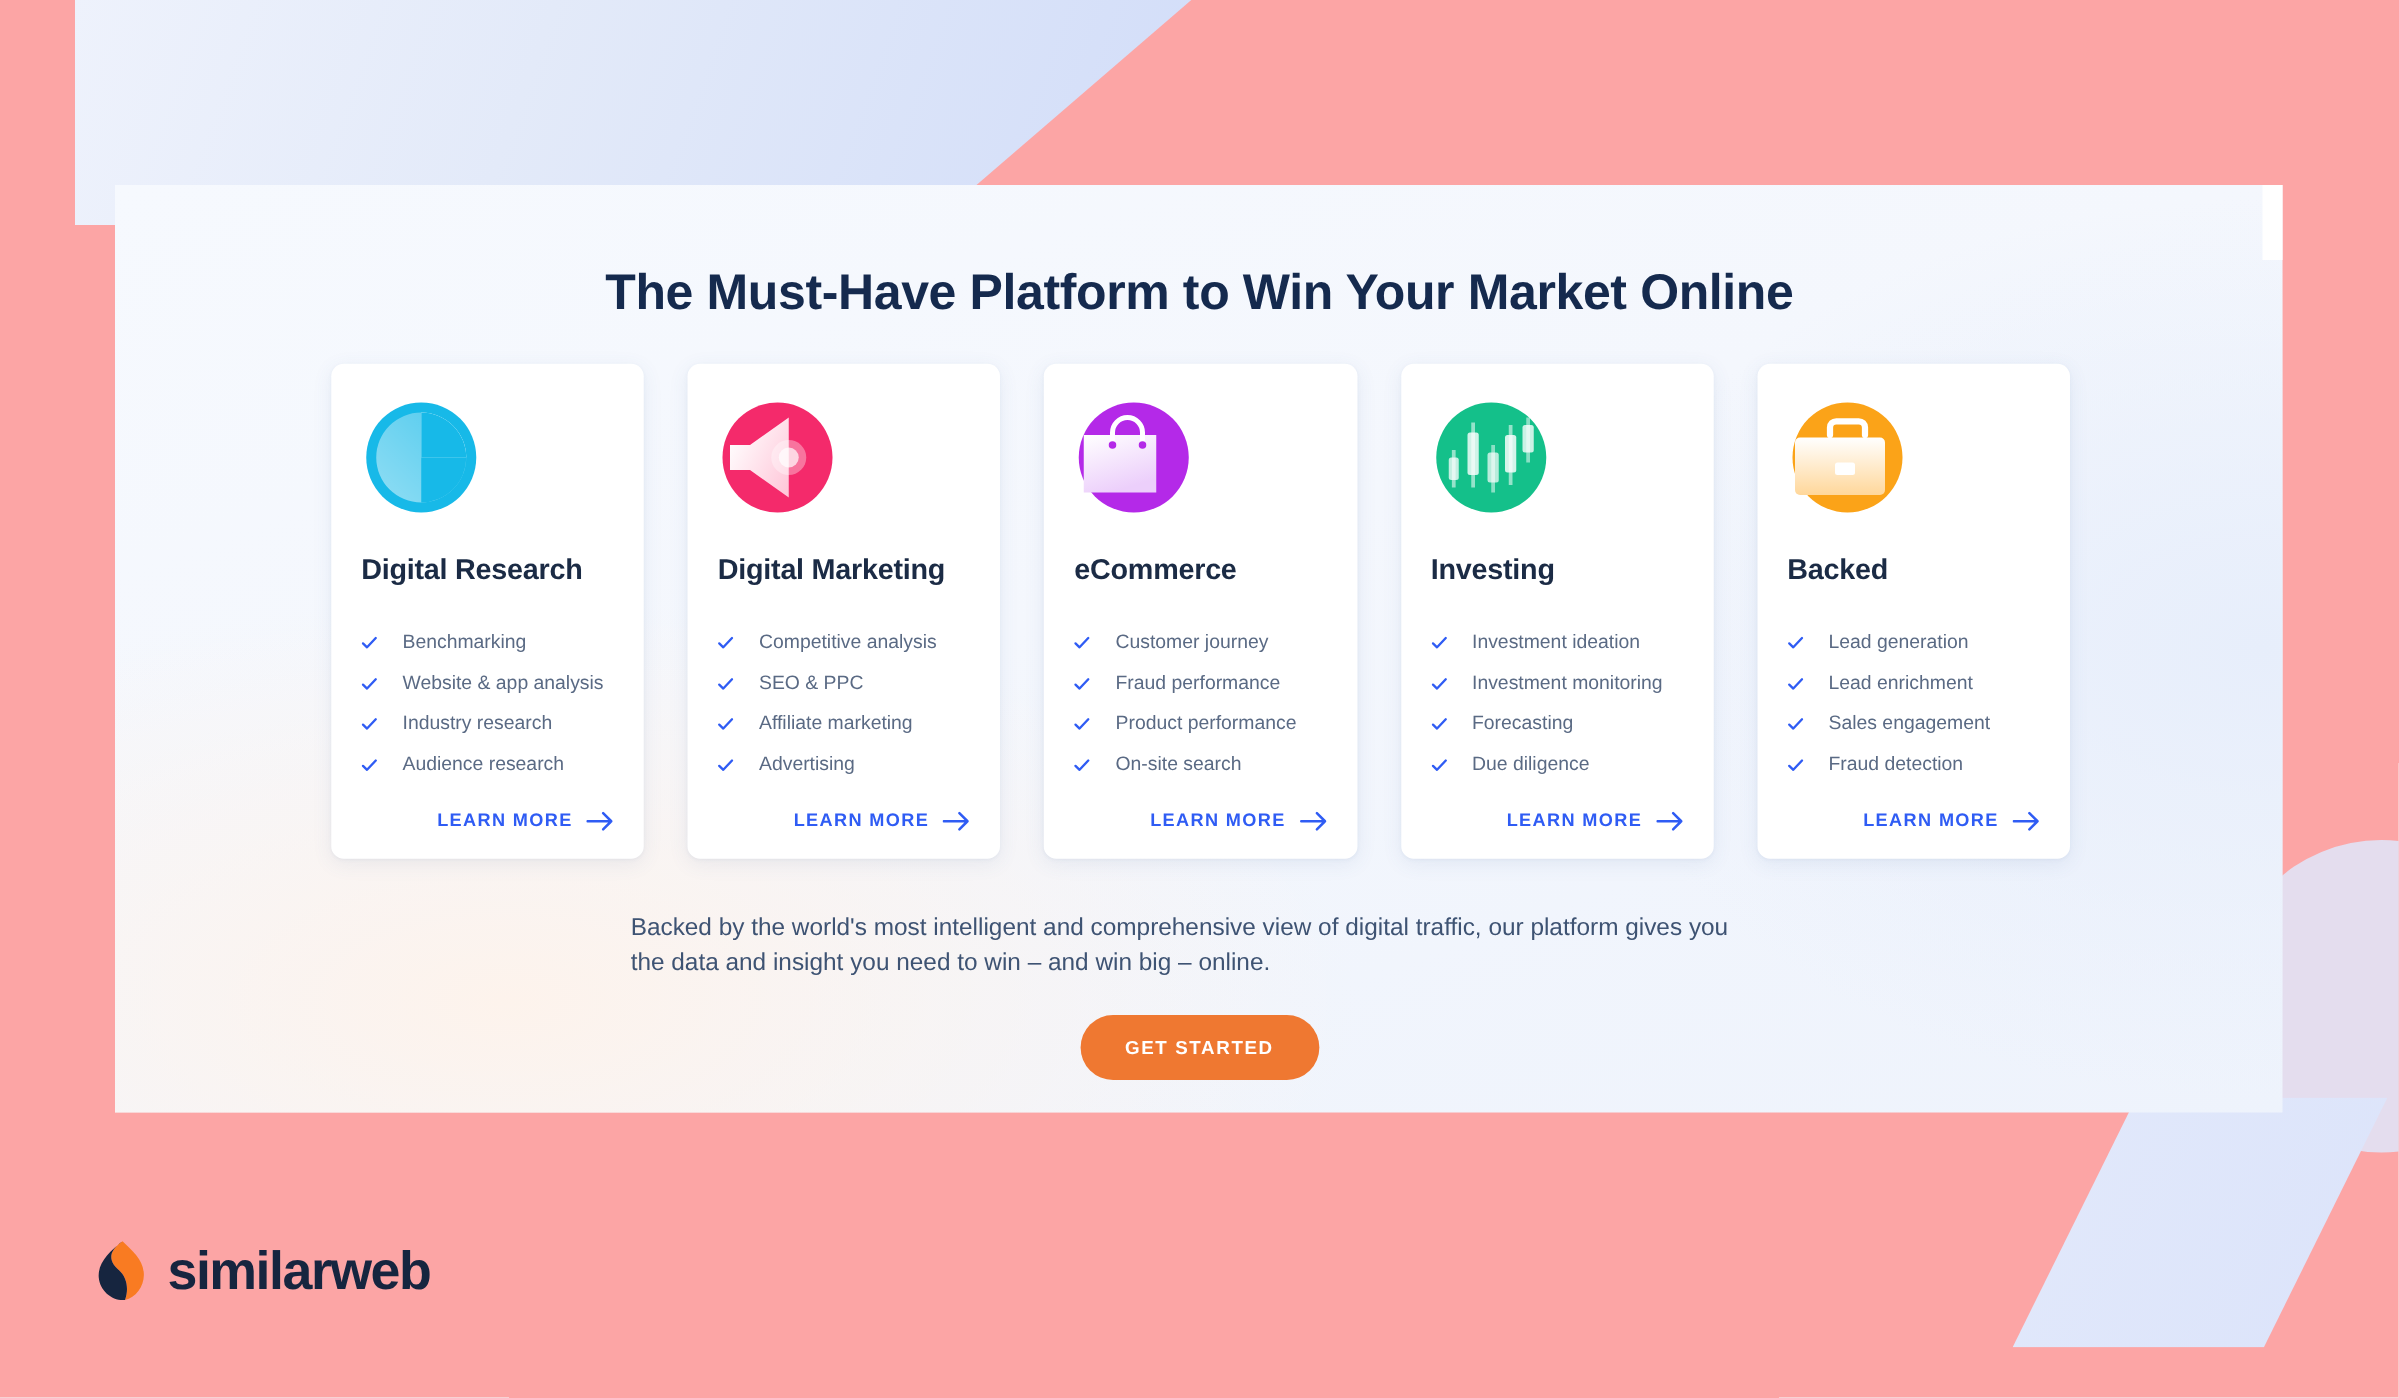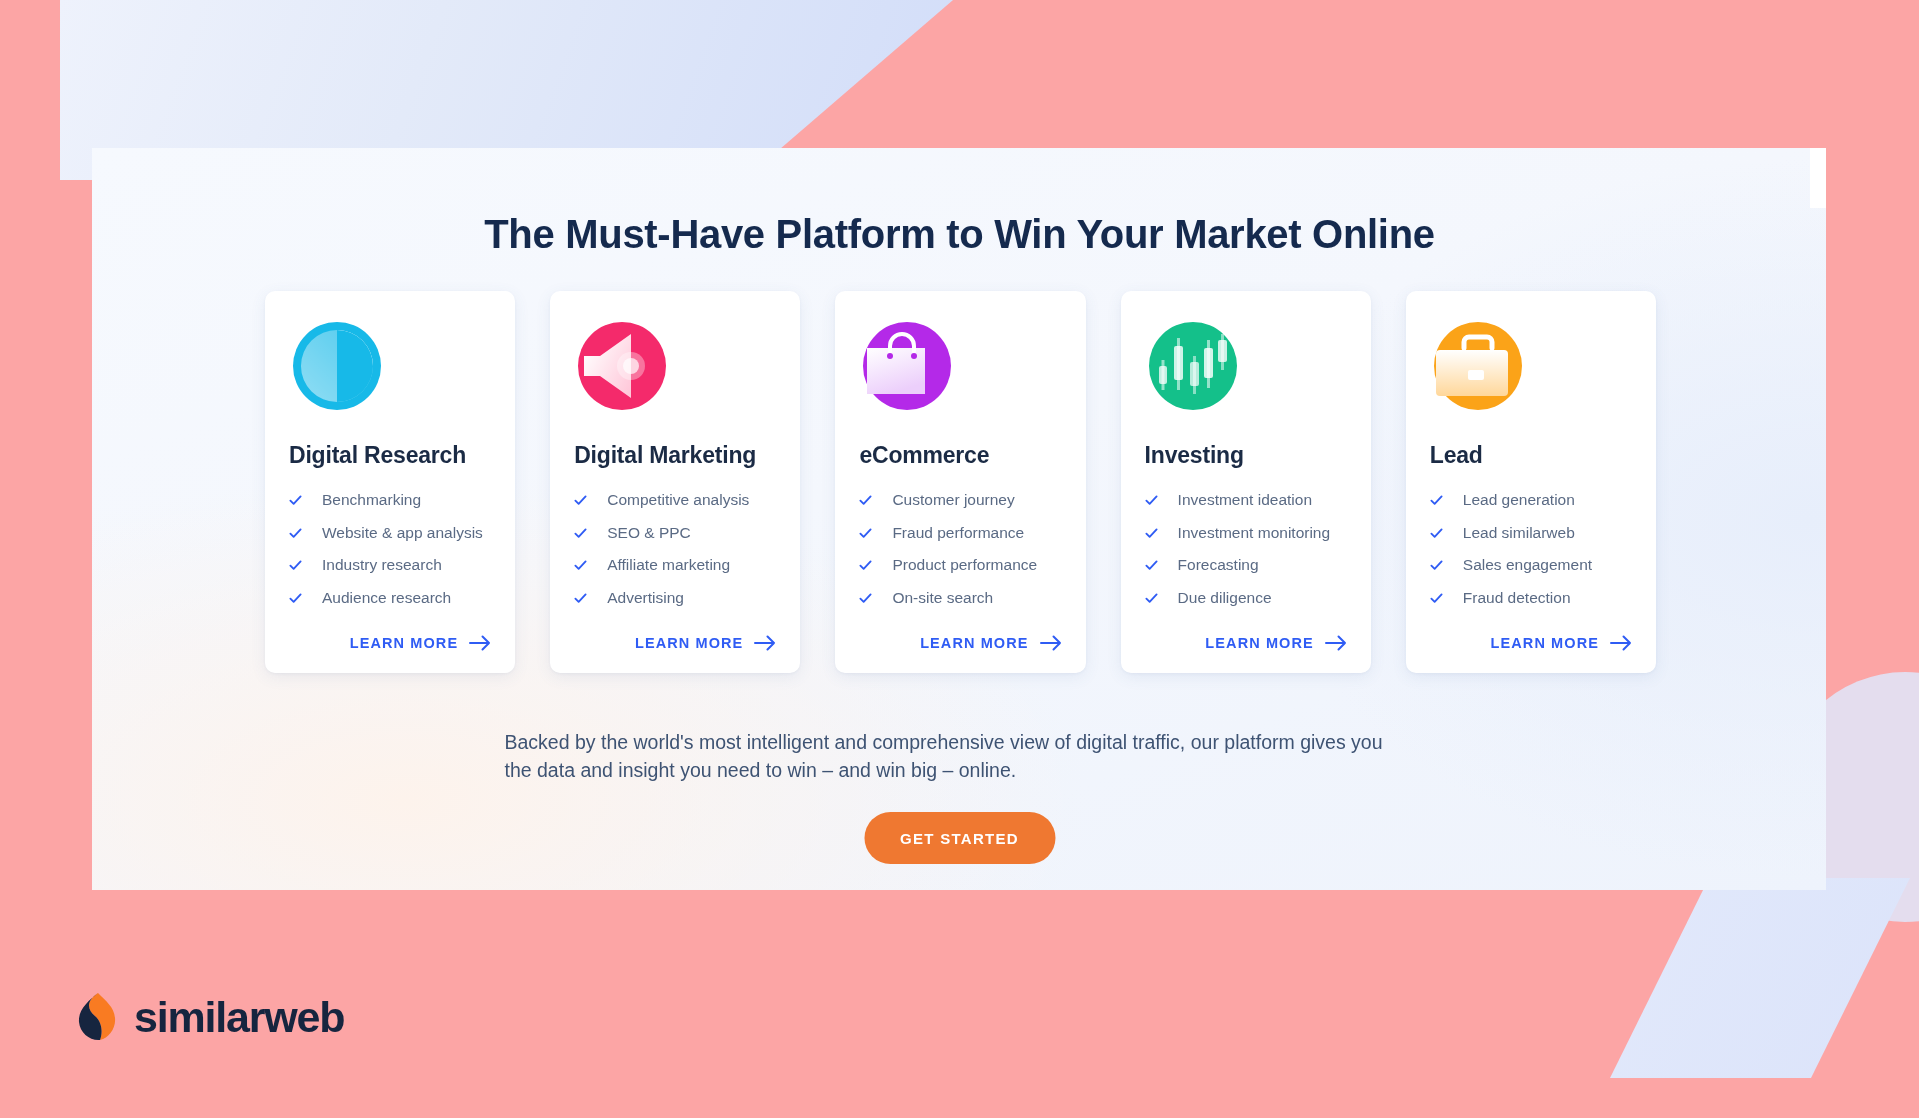--- a/index.html
+++ b/index.html
@@ -106,21 +106,21 @@
     position: relative;
     margin-bottom: 28px;
   }
   .icon-wrap svg { display: block; width: 96px; height: 96px; }
 
   .card-title {
     font-size: 23px;
     font-weight: 700;
     color: #1b2b45;
     letter-spacing: -0.2px;
-    margin-bottom: 22px;
+    margin-bottom: 36px;
   }
   .feature-list { list-style: none; }
   .feature {
     display: flex;
     align-items: flex-start;
     gap: 20px;
     margin-bottom: 14px;
     font-size: 15.5px;
     color: #5a6a84;
     line-height: 1.2;
@@ -460,37 +460,37 @@
             <stop offset="0" stop-color="#ffffff"></stop>
             <stop offset="1" stop-color="#ffd79a"></stop>
           </linearGradient>
         </defs>
         <circle cx="48" cy="48" r="44" fill="#fba318"></circle>
         <path d="M34 30 L34 24 A5 5 0 0 1 39 19 L57 19 A5 5 0 0 1 62 24 L62 30" fill="none" stroke="#ffffff" stroke-width="5" stroke-linecap="round"></path>
         <rect x="6" y="32" width="72" height="46" rx="4" fill="url(#g-brief)"></rect>
         <rect x="38" y="52" width="16" height="10" rx="2" fill="#ffffff"></rect>
       </svg>
         </div>
-    <div class="card-title">Lead</div>
+    <div class="card-title">Backed</div>
     <ul class="feature-list">
           <li class="feature">
        <span class="check">
               <svg viewBox="0 0 14 14">
                 <path d="M1.5 7.2 L5 10.6 L12.5 2.6" fill="none" stroke="currentColor" stroke-width="2" stroke-linecap="round" stroke-linejoin="round"></path>
               </svg>
             </span>
        <span>Lead generation</span>
      </li>
           <li class="feature">
        <span class="check">
               <svg viewBox="0 0 14 14">
                 <path d="M1.5 7.2 L5 10.6 L12.5 2.6" fill="none" stroke="currentColor" stroke-width="2" stroke-linecap="round" stroke-linejoin="round"></path>
               </svg>
             </span>
-       <span>Lead similarweb</span>
+       <span>Lead enrichment</span>
      </li>
           <li class="feature">
        <span class="check">
               <svg viewBox="0 0 14 14">
                 <path d="M1.5 7.2 L5 10.6 L12.5 2.6" fill="none" stroke="currentColor" stroke-width="2" stroke-linecap="round" stroke-linejoin="round"></path>
               </svg>
             </span>
        <span>Sales engagement</span>
      </li>
           <li class="feature">

